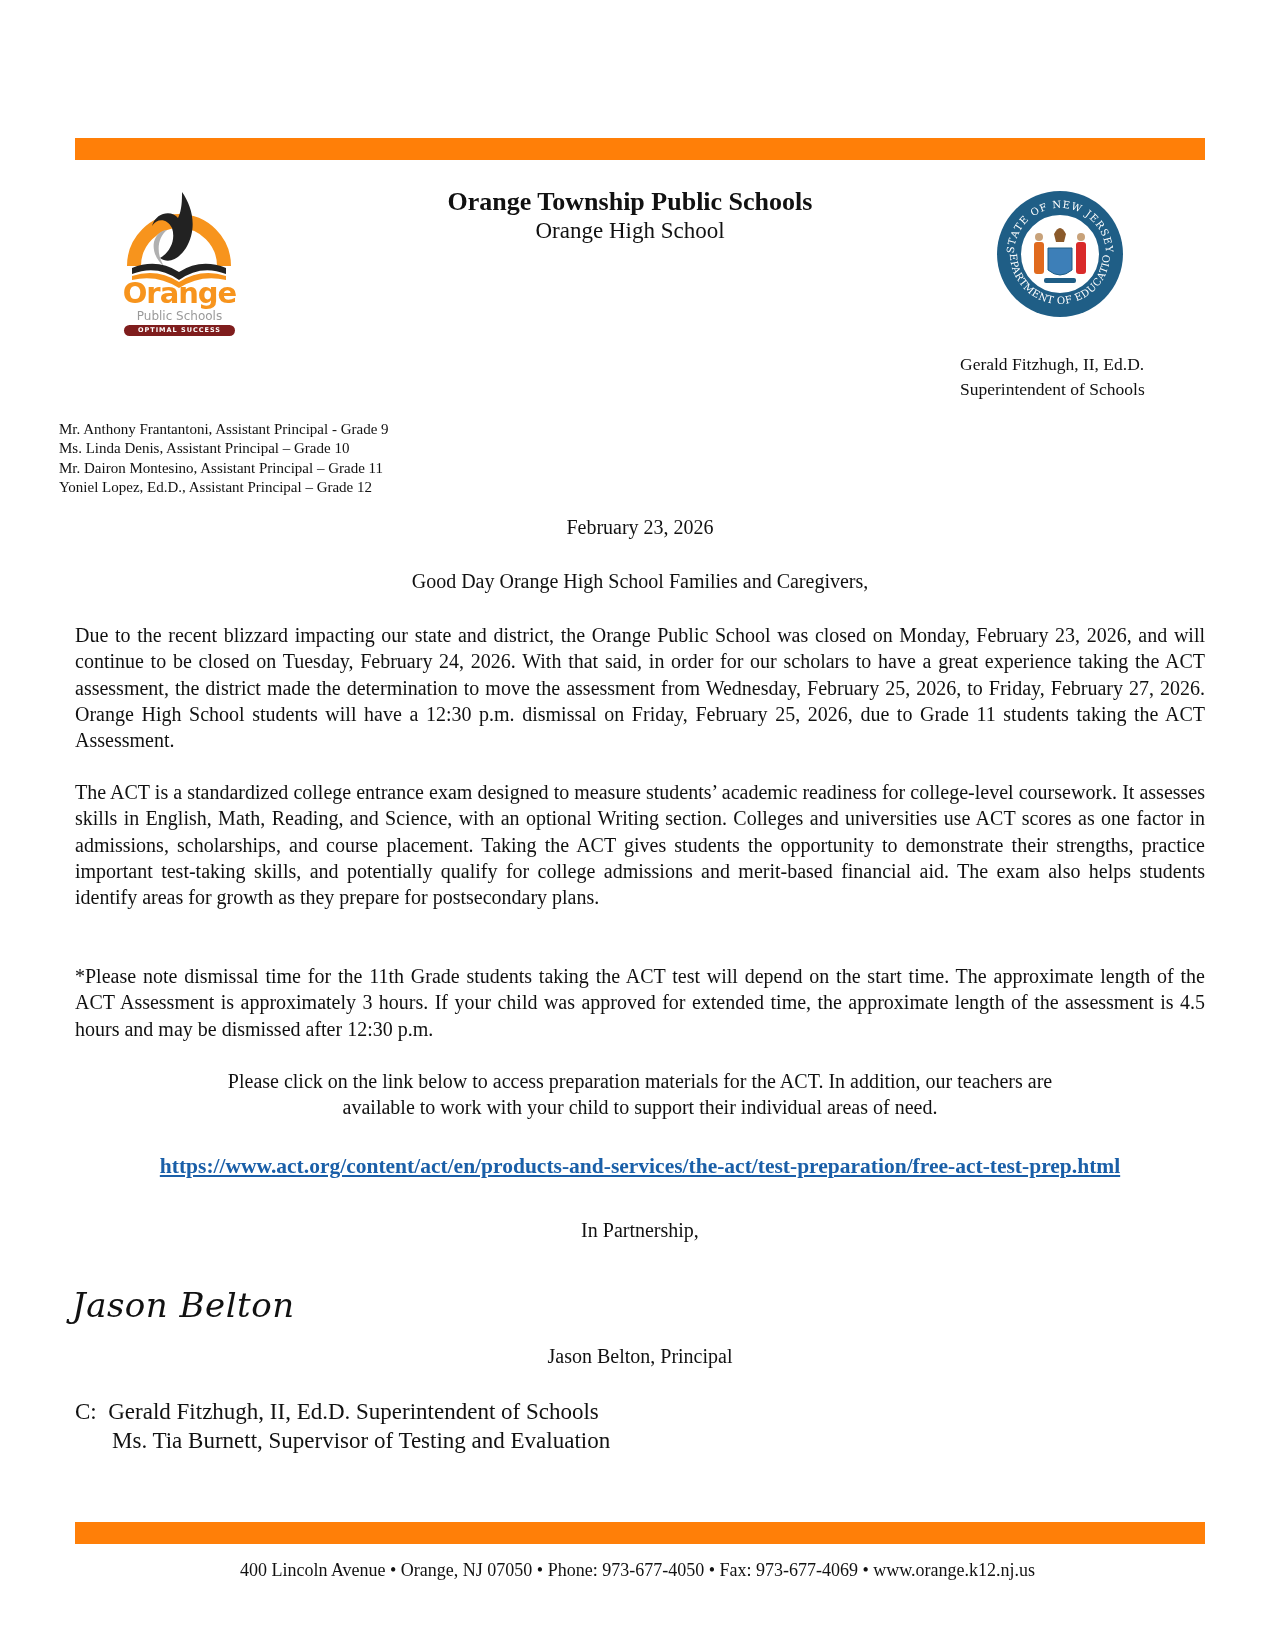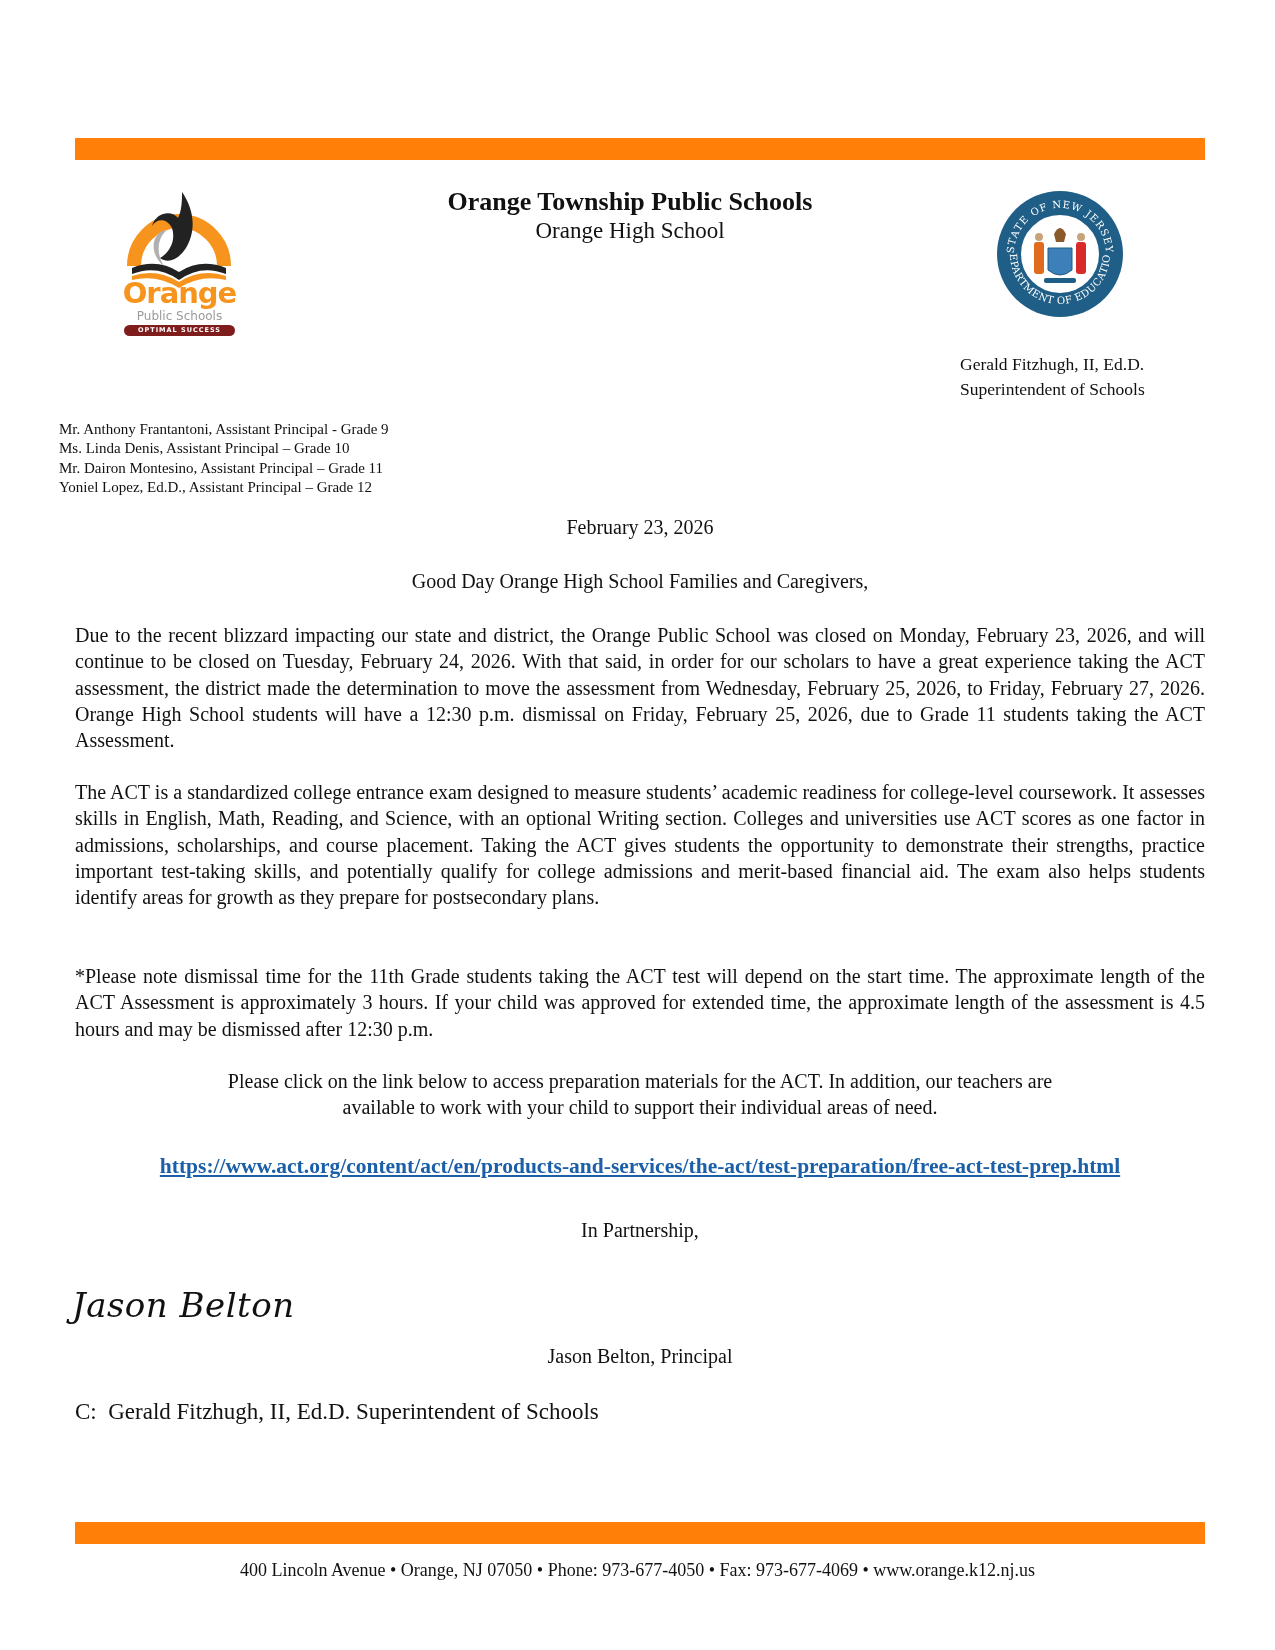--- a/index.html
+++ b/index.html
@@ -98,16 +98,17 @@
 <div class="body noj" style="top:1153px;">
   <a class="link" href="#">https://www.act.org/content/act/en/products-and-services/the-act/test-preparation/free-act-test-prep.html</a>
 </div>
 
 <div class="body noj" style="top:1217px;">In Partnership,</div>
 <div class="abs sig" style="left:72px; top:1264px;margin-top:21px;">Jason Belton</div>
 <div class="body noj" style="top:1343px;">Jason Belton, Principal</div>
 
 <div class="cc">
   <div><span>C:</span>&nbsp;&nbsp;<span>Gerald Fitzhugh, II, Ed.D. Superintendent of Schools</span></div>
+  <div class="indent"><span>Ms. Tia Burnett, Supervisor of Testing and Evaluation</span></div>
 </div>
 
 <div class="bar" style="top:1522px;"></div>
 <div class="footer">400 Lincoln Avenue • Orange, NJ 07050 • Phone: 973-677-4050 • Fax: 973-677-4069 • www.orange.k12.nj.us</div>
 
 </body></html>

